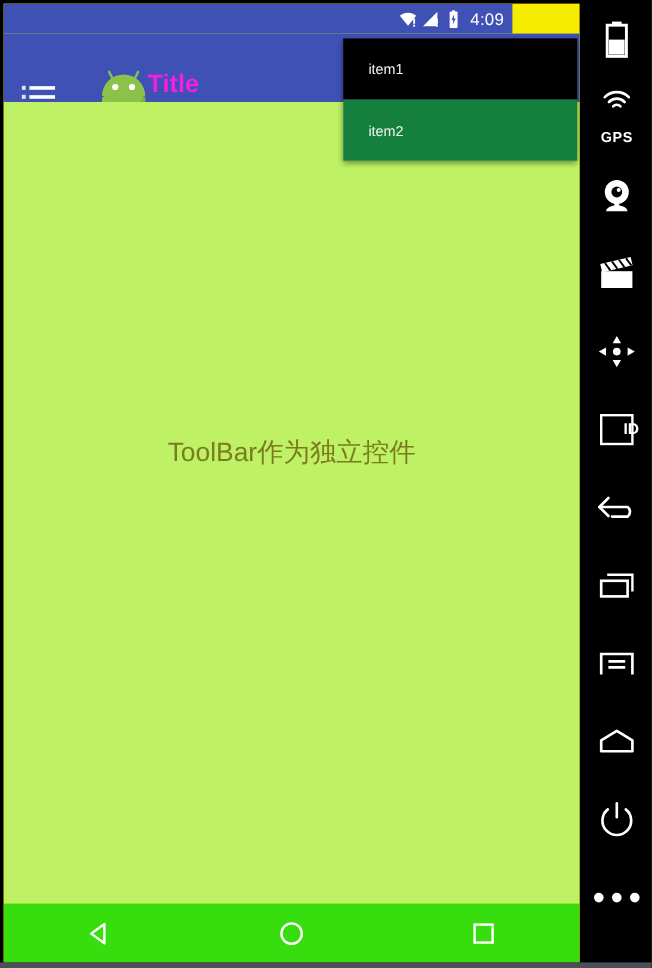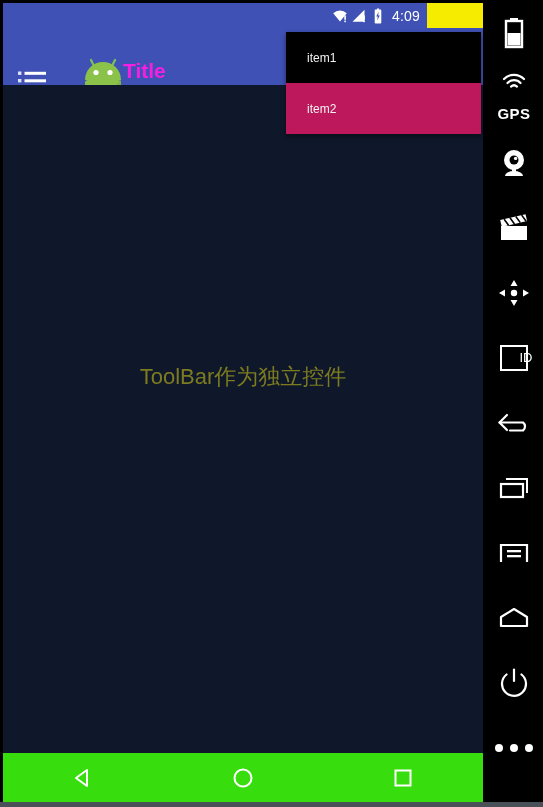--- a/index.html
+++ b/index.html
@@ -87,26 +87,26 @@
   }
   .menu-item {
     height: 51px;
     display: flex; align-items: center;
     padding-left: 21px;
     font-size: 12px;
     color: #f2f2f2;
     cursor: pointer;
   }
   .menu-item.dark  { background: #000000; }
-  .menu-item.pink  { background: #be185d; text-align: right; }
+  .menu-item.pink  { background: #15803d; text-align: right; }
   
   #content {
     position: absolute; left: 0; top: 82px;
     width: 480px; height: 668px;
-    background: #0f172a;
+    background: #bef264;
   }
   #content-label {
     position: absolute;
     left: 0; right: 0;
     top: 277px;
     text-align: center;
     font-size: 22px;
     color: #7c7b20;
   }
   
@@ -134,28 +134,28 @@
     display: flex; align-items: center; justify-content: center;
     cursor: pointer;
   }
   #bottom-edge {
     position: absolute; left: 0; top: 802px;
     width: 543px; height: 5px;
     background: #4a5058;
   }
   .gps-wrap { display: flex; flex-direction: column; align-items: center; }
   .gps-label {
-    color: #fff; font-size: 15px; font-weight: bold;
+    color: #fff; font-size: 12px; font-weight: bold;
     letter-spacing: .5px; margin-top: 15px;
   }
   .id-box {
     width: 26px; height: 26px;
     border: 2.5px solid #fff;
     display: flex; align-items: center; justify-content: center;
-    color: #fff; font-size: 13px; font-weight: normal; padding-left: 24px;
+    color: #fff; font-size: 13px; font-weight: bold; padding-left: 24px;
   }
   .dots { display: flex; gap: 7px; }
   .dots span {
     width: 8px; height: 8px; border-radius: 50%;
     background: #fff; display: block;
   }
 </style>
 </head>
 <body>
 

